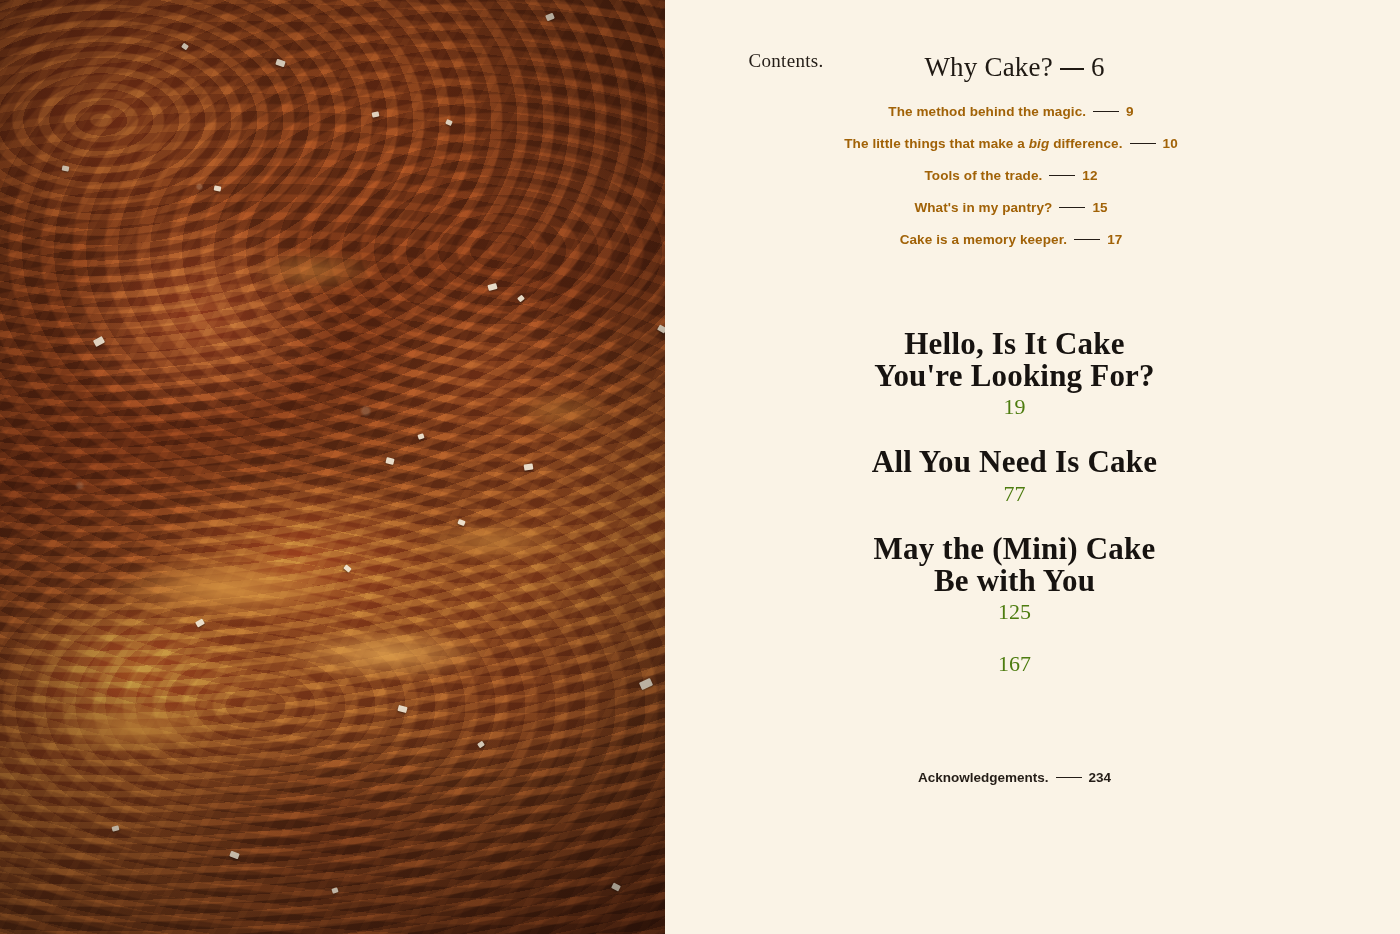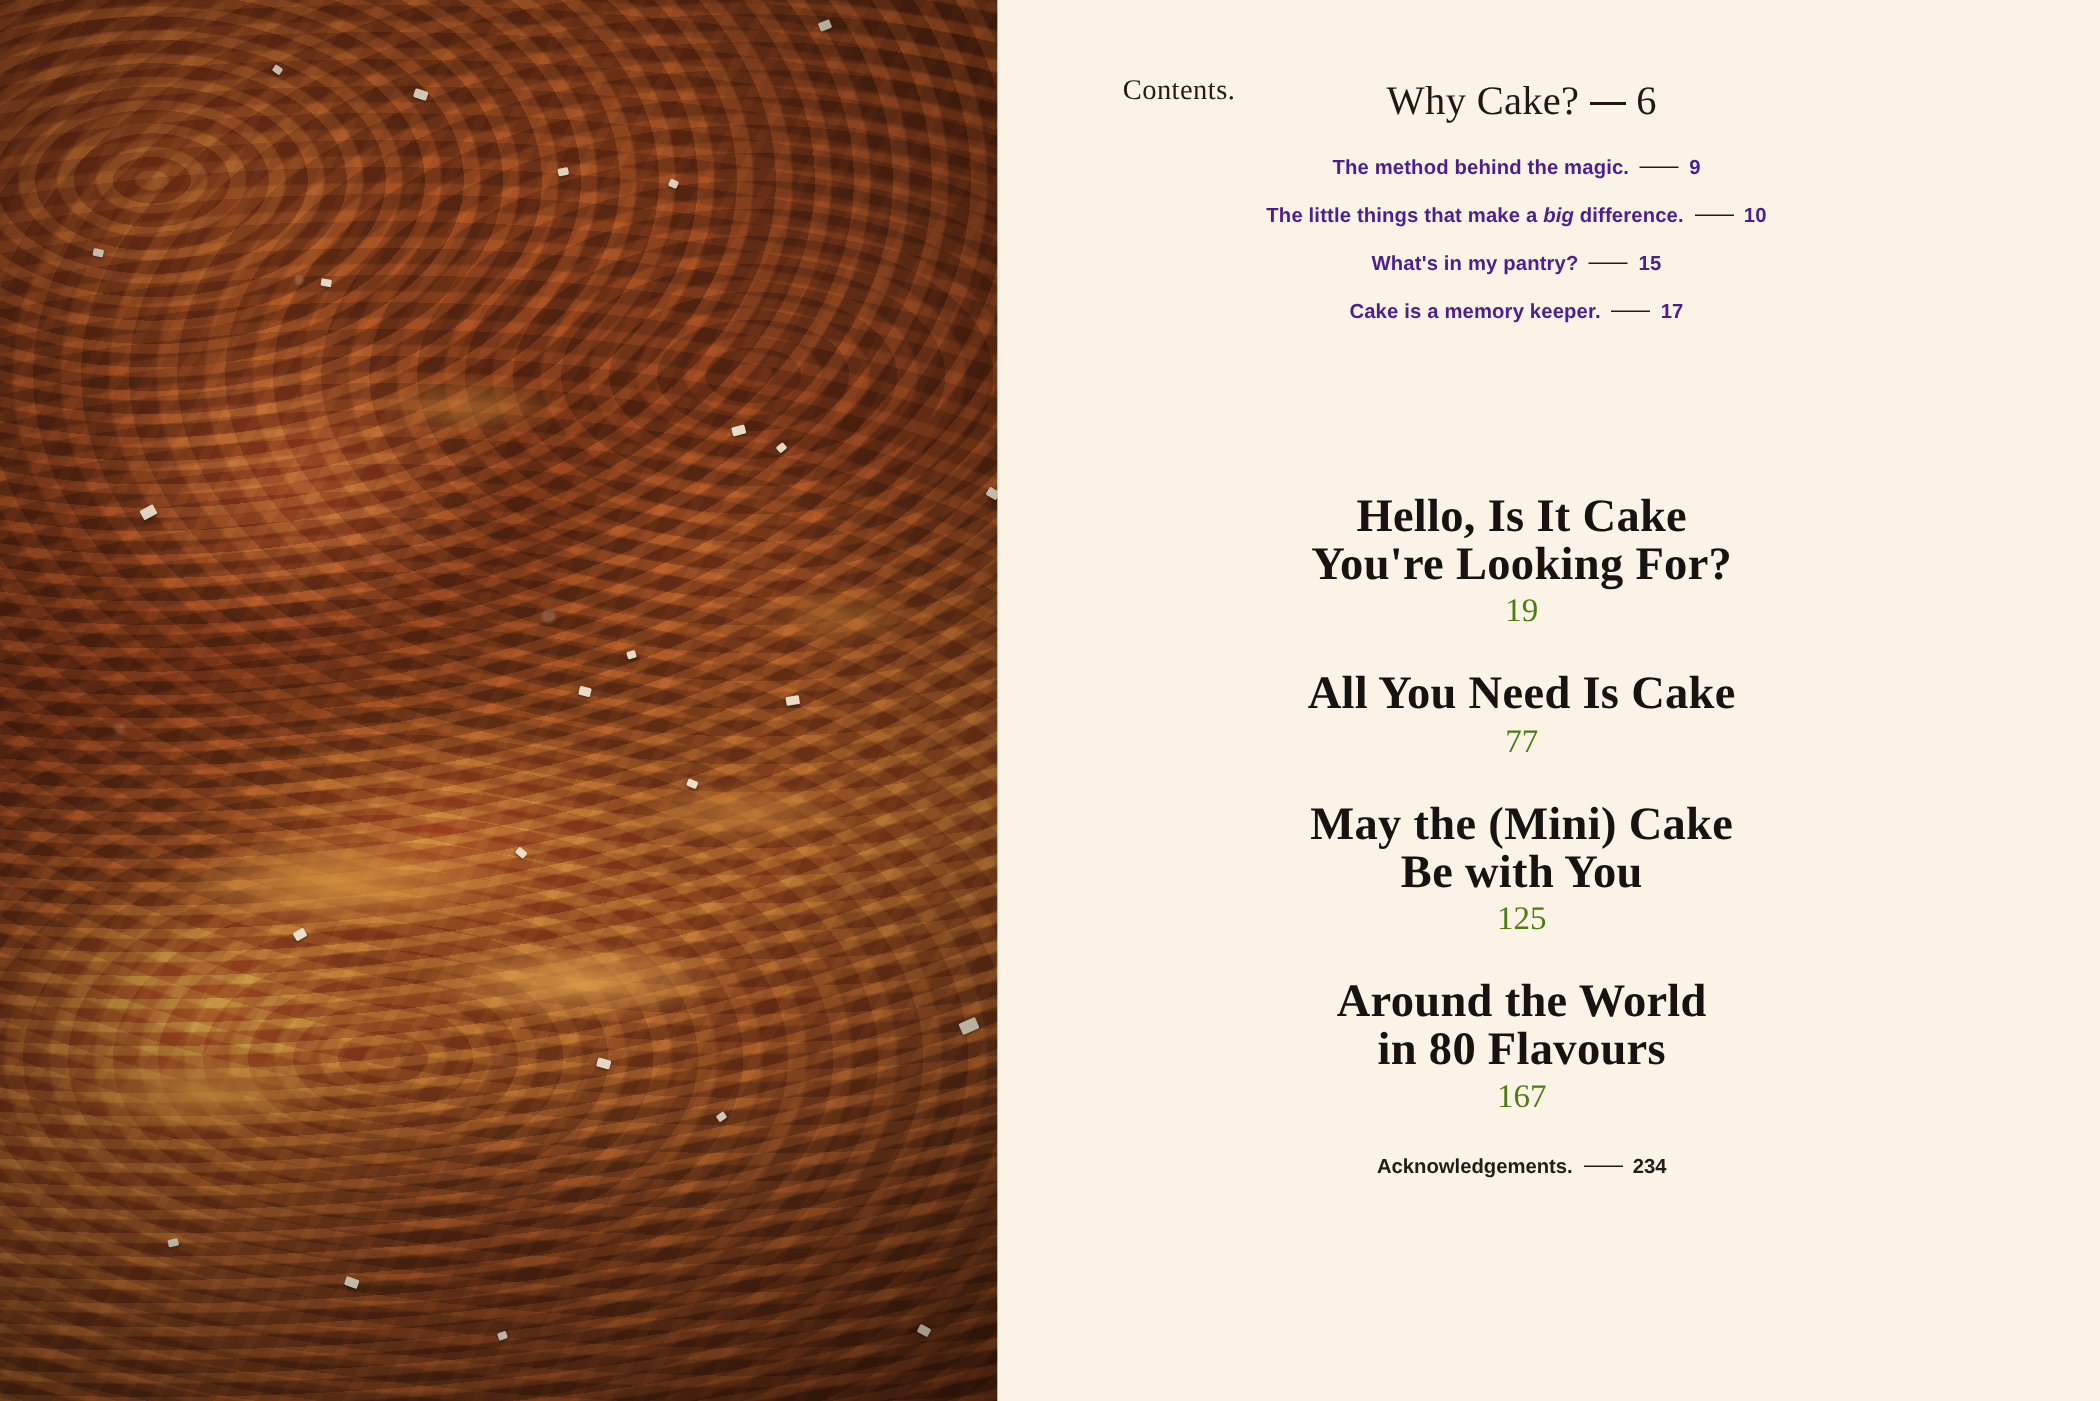--- a/index.html
+++ b/index.html
@@ -129,21 +129,21 @@
     position: absolute;
     top: 104px;
     left: 0;
     width: 700px;
     text-align: center;
   }
   .sub-item {
     font-family: "Liberation Sans", sans-serif;
     font-size: 13.5px;
     font-weight: 700;
-    color: #4c1d95;
+    color: #a16207;
     margin: 0 7px 17px 0;
     letter-spacing: 0.1px;
     white-space: nowrap;
   }
   .sub-item em { font-style: italic; }
   .rule {
     display: inline-block;
     width: 26px;
     height: 1.4px;
     background: #241d17;
@@ -240,20 +240,23 @@
     </div>
 
     <div class="sub-list">
       <div class="sub-item">
         <span>The method behind the magic.</span><span class="rule"></span><span>9</span>
       </div>
       <div class="sub-item">
         <span>The little things that make a </span><em>big</em><span> difference.</span><span class="rule"></span><span>10</span>
       </div>
       <div class="sub-item">
+        <span>Tools of the trade.</span><span class="rule"></span><span>12</span>
+      </div>
+      <div class="sub-item">
         <span>What's in my pantry?</span><span class="rule"></span><span>15</span>
       </div>
       <div class="sub-item">
         <span>Cake is a memory keeper.</span><span class="rule"></span><span>17</span>
       </div>
     </div>
 
     <div class="chapters">
       <div class="chapter">
         <div class="chapter-title">
@@ -272,24 +275,20 @@
 
       <div class="chapter">
         <div class="chapter-title">
           <div>May the (Mini) Cake</div>
           <div>Be with You</div>
         </div>
         <div class="chapter-page">125</div>
       </div>
 
       <div class="chapter">
-        <div class="chapter-title">
-          <div>Around the World</div>
-          <div>in 80 Flavours</div>
-        </div>
         <div class="chapter-page">167</div>
       </div>
     </div>
 
     <div class="back-matter">
       <div class="back-item">
         <span>Acknowledgements.</span><span class="rule"></span><span>234</span>
       </div>
     </div>
 

